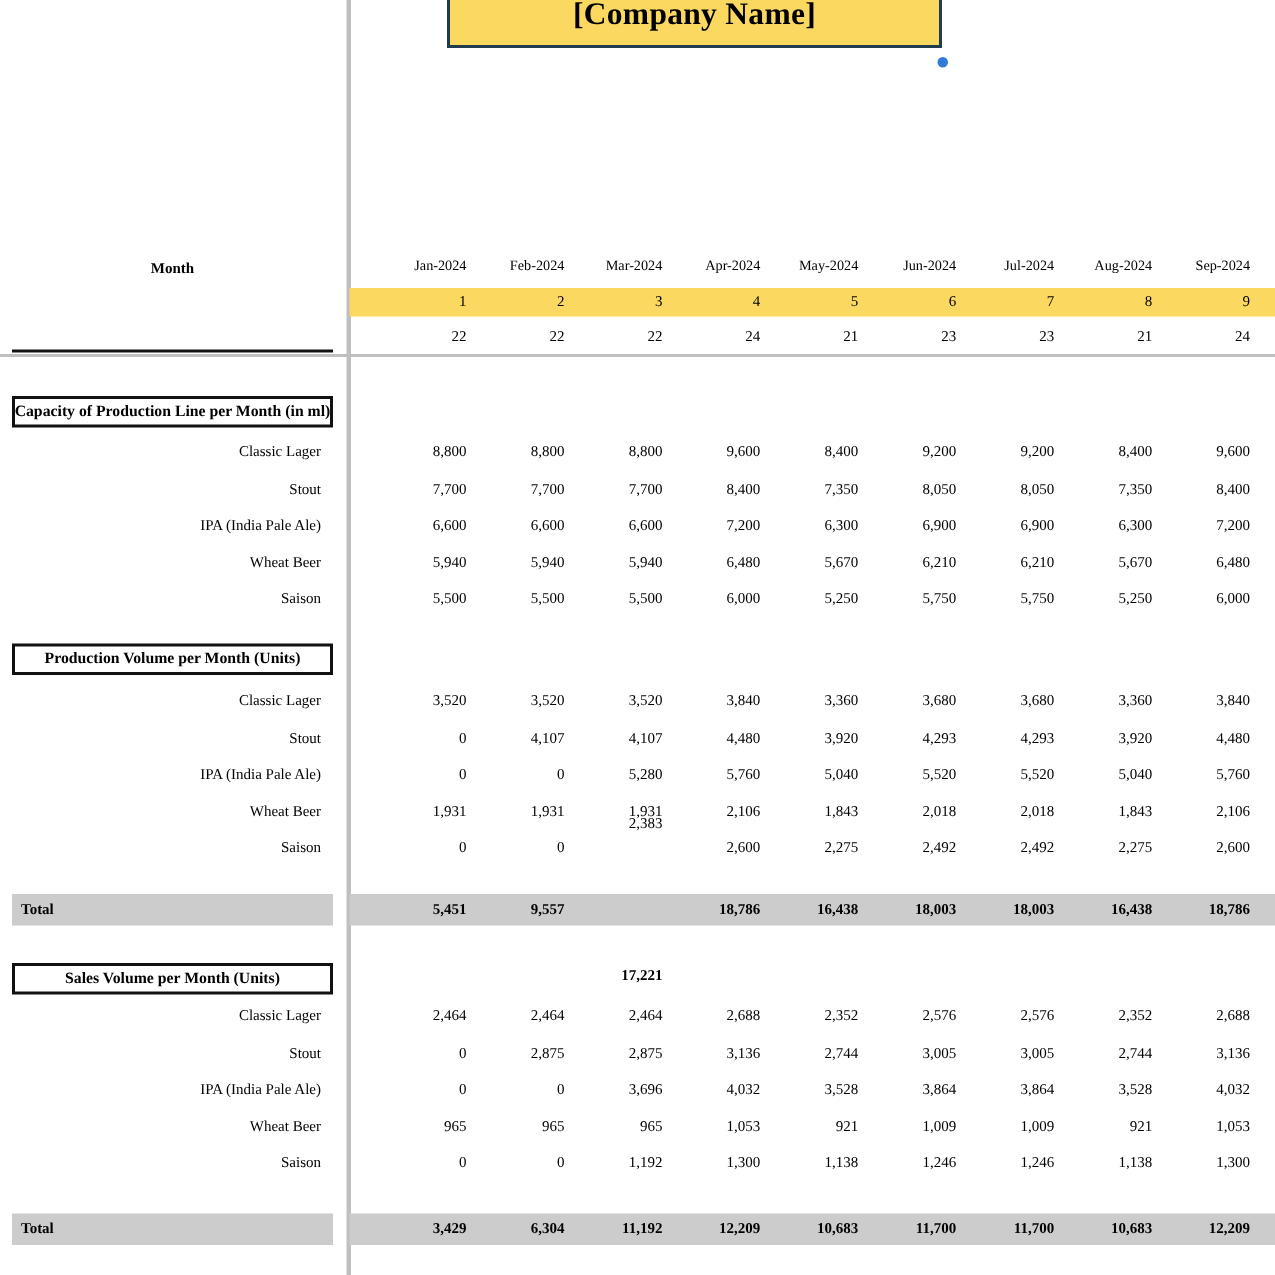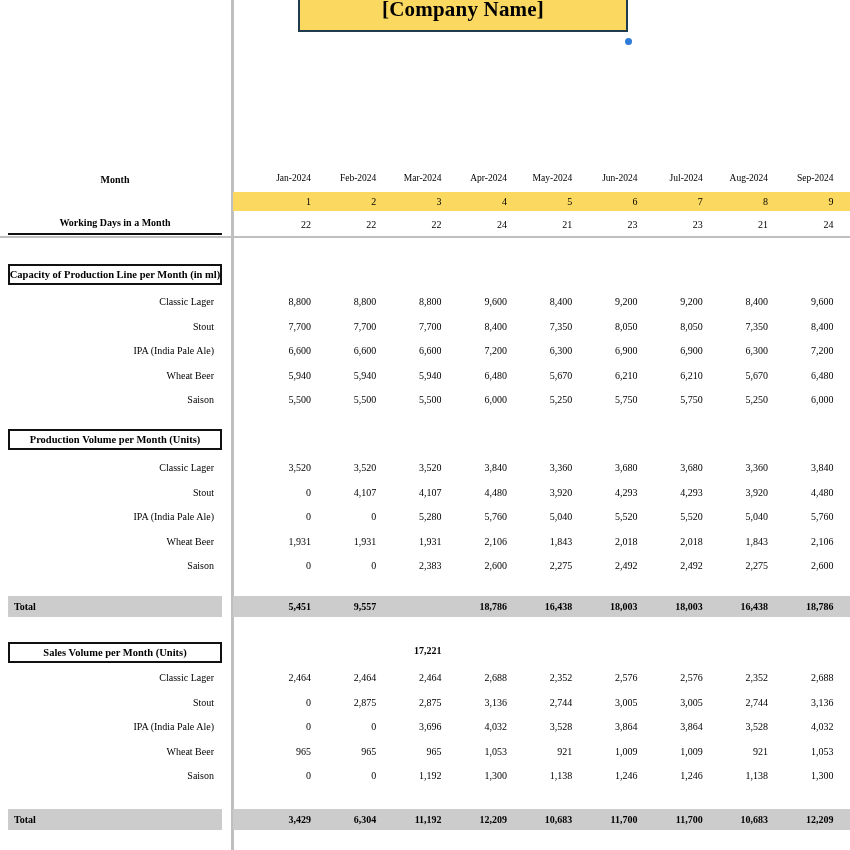--- a/index.html
+++ b/index.html
@@ -104,21 +104,20 @@
 
   <div class="abs company-box">
     <span>[Company Name]</span>
   </div>
   <div class="abs sel-handle"></div>
 
 
 
   <div class="abs rowlabel bold" style="top:170px; text-align:center; width:214px;">Month</div>
 
-  <div class="abs rowlabel bold" style="top:213px; text-align:center; width:214px;">Working Days in a Month</div>
   <div class="abs hrule-dark" style="top:233px;"></div>
 
   <div class="abs band band-yellow" style="top:192px;"></div>
 
   <div class="abs hrule" style="top:236px;"></div>
 
 
   <div class="abs lbl-box white big" style="top:264px;">
     <span>Capacity of Production Line per Month (in ml)</span>
   </div>
@@ -255,21 +254,21 @@
       <div class="num " style="left: 383.6px; top: 532px; width: 58px;">1,931</div>
       <div class="num " style="left: 448.9px; top: 532px; width: 58px;">2,106</div>
       <div class="num " style="left: 514.2px; top: 532px; width: 58px;">1,843</div>
       <div class="num " style="left: 579.5px; top: 532px; width: 58px;">2,018</div>
       <div class="num " style="left: 644.8px; top: 532px; width: 58px;">2,018</div>
       <div class="num " style="left: 710.1px; top: 532px; width: 58px;">1,843</div>
       <div class="num " style="left: 775.4px; top: 532px; width: 58px;">2,106</div>
       <div class="abs rowlabel" style="top: 556px;">Saison</div>
       <div class="num " style="left: 253px; top: 556px; width: 58px;">0</div>
       <div class="num " style="left: 318.3px; top: 556px; width: 58px;">0</div>
-      <div class="num " style="left: 383.6px; top: 556px; width: 58px;">2,383</div>
+      <div class="num " style="left: 383.6px; top: 540px; width: 58px;">2,383</div>
       <div class="num " style="left: 448.9px; top: 556px; width: 58px;">2,600</div>
       <div class="num " style="left: 514.2px; top: 556px; width: 58px;">2,275</div>
       <div class="num " style="left: 579.5px; top: 556px; width: 58px;">2,492</div>
       <div class="num " style="left: 644.8px; top: 556px; width: 58px;">2,492</div>
       <div class="num " style="left: 710.1px; top: 556px; width: 58px;">2,275</div>
       <div class="num " style="left: 775.4px; top: 556px; width: 58px;">2,600</div>
       <div class="num bold" style="left: 253px; top: 597px; width: 58px;">5,451</div>
       <div class="num bold" style="left: 318.3px; top: 597px; width: 58px;">9,557</div>
       <div class="num bold" style="left: 383.6px; top: 597px; width: 58px; margin-top: 44px;">17,221</div>
       <div class="num bold" style="left: 448.9px; top: 597px; width: 58px;">18,786</div>

